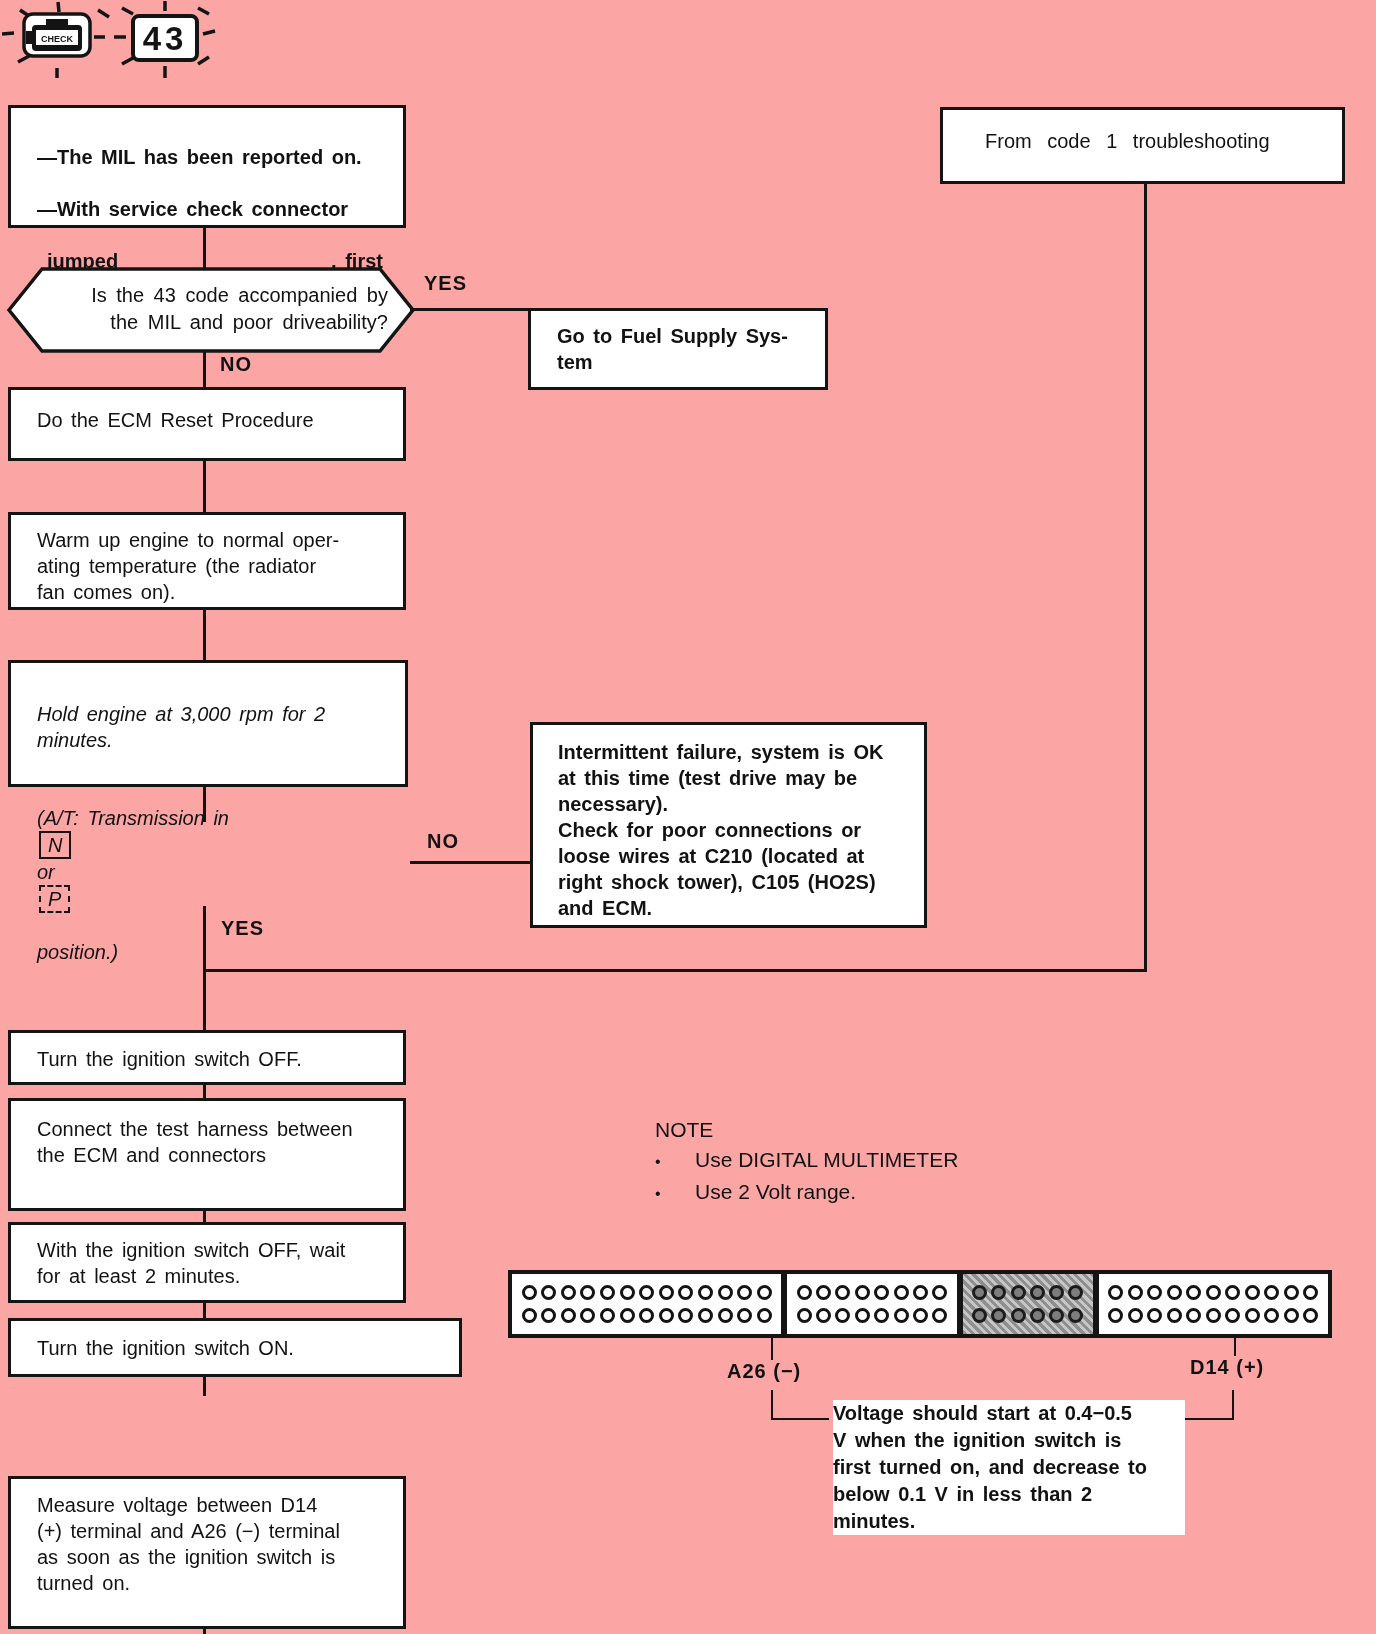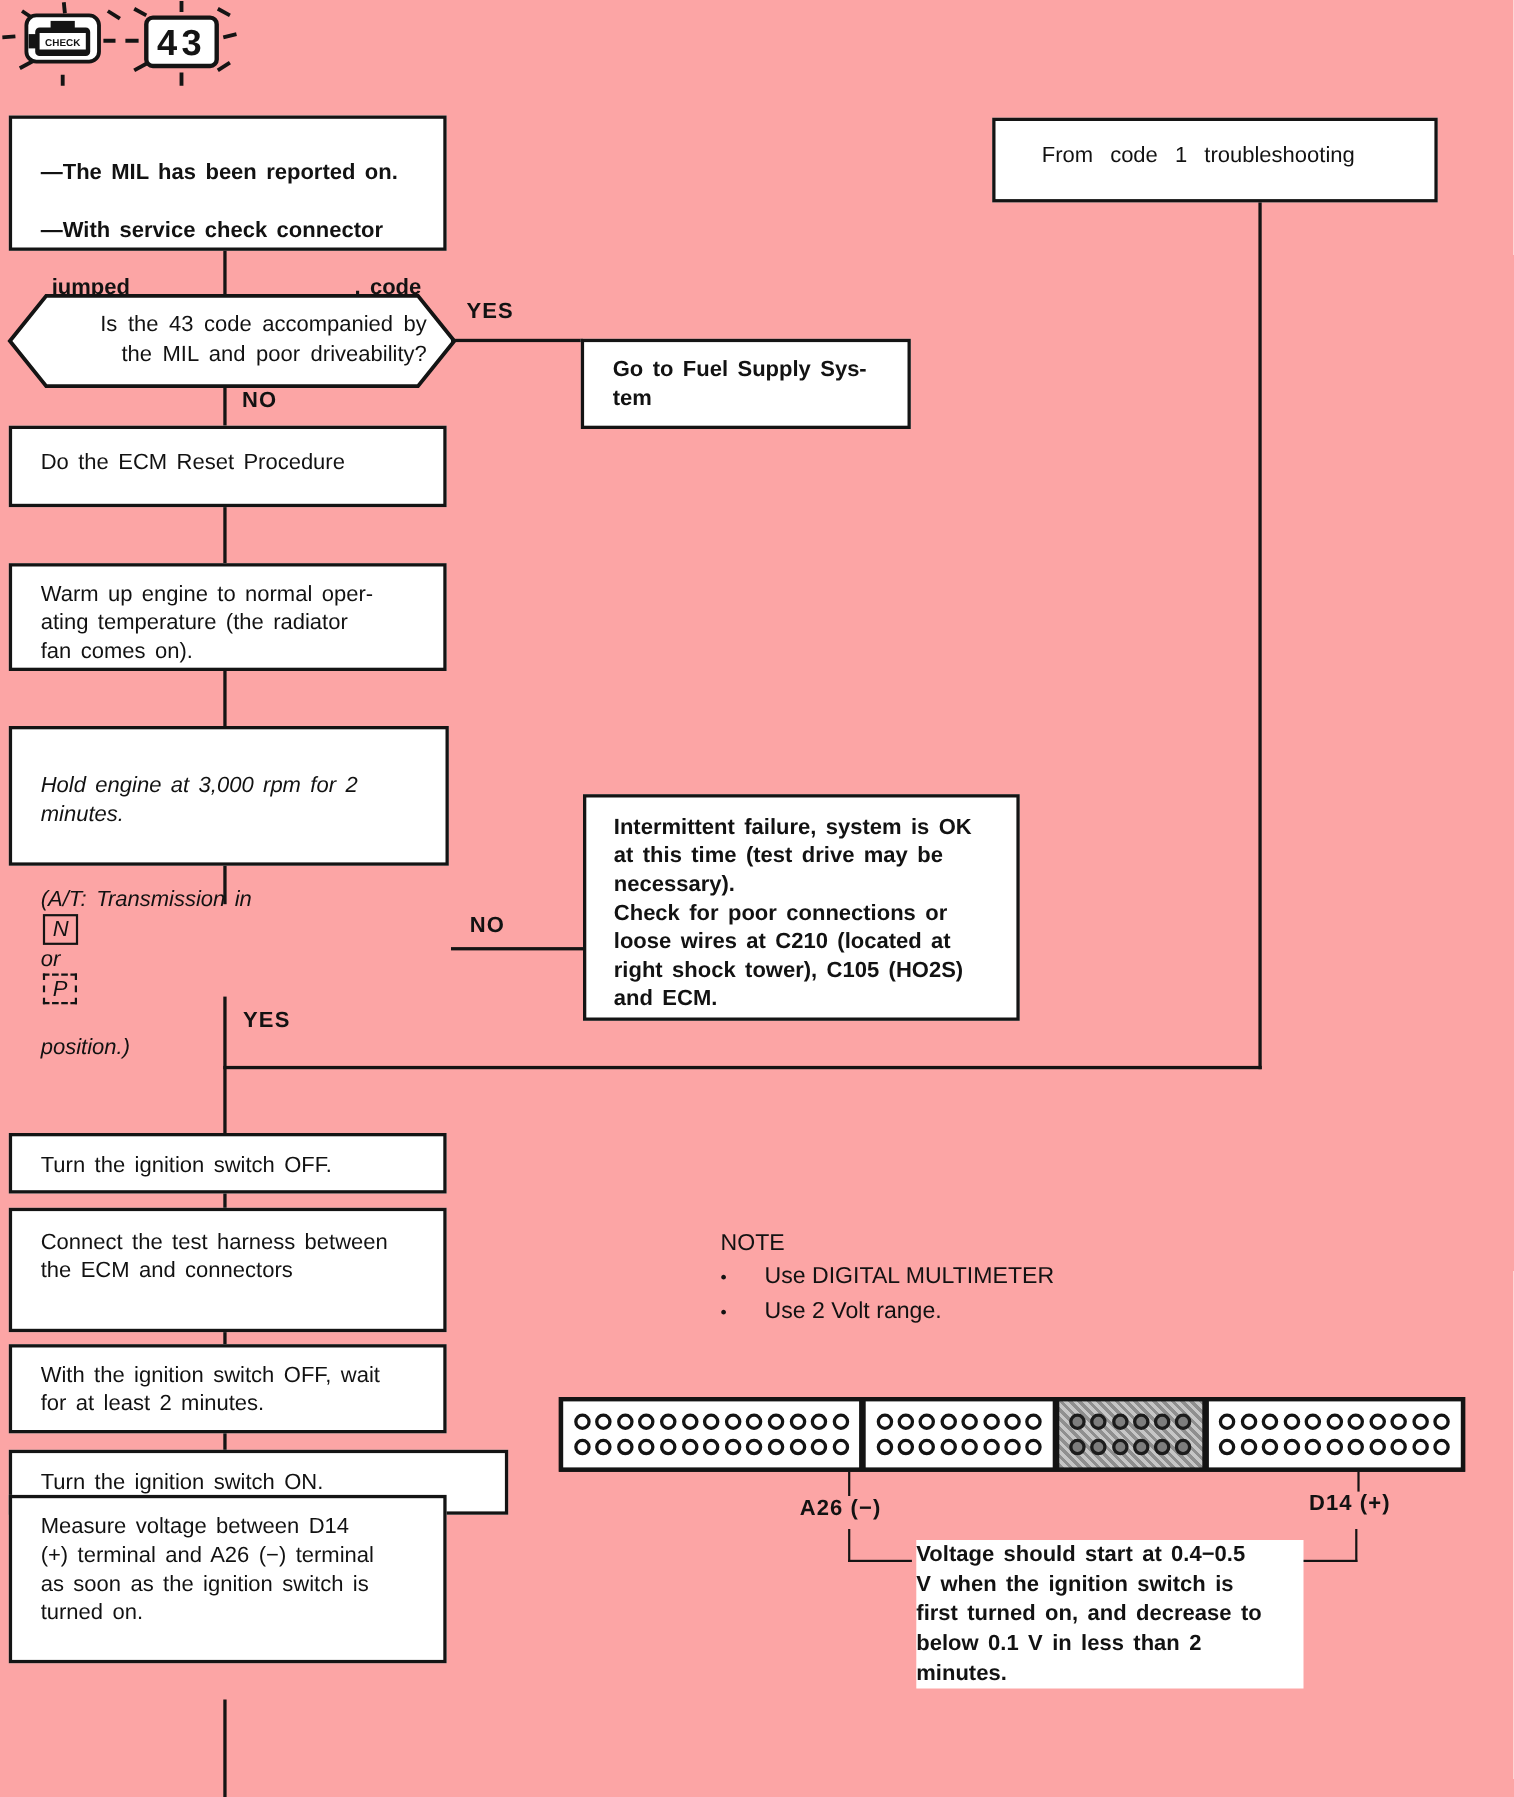--- a/index.html
+++ b/index.html
@@ -69,21 +69,21 @@
       <rect x="131" y="16" width="64" height="44" rx="6" fill="#fff" stroke="#141414" stroke-width="4"></rect>
       <text x="163" y="50" text-anchor="middle" font-size="33" font-weight="700" letter-spacing="4" fill="#141414">43</text>
     </g>
   </svg>
 
   <div class="box bold" style="left:8px;top:105px;width:398px;height:123px;padding:10px 14px 0 26px;">
     <div>—The MIL has been reported on.</div>
     <div>—With service check connector</div>
     <div class="b1l3">
       <span>jumped</span>
-      <span>, code</span>
+      <span>, first</span>
     </div>
     <div class="ind">43 is indicated.</div>
   </div>
 
   <div class="vl" style="left:203px;top:228px;height:40px;"></div>
   <div class="vl" style="left:203px;top:350px;height:37px;"></div>
   <div class="vl" style="left:203px;top:458px;height:54px;"></div>
   <div class="vl" style="left:203px;top:607px;height:55px;"></div>
   <div class="vl" style="left:203px;top:785px;height:37px;"></div>
   <div class="vl" style="left:203px;top:906px;height:124px;"></div>
@@ -130,31 +130,31 @@
   <div class="lbl" style="left:221px;top:917px;">YES</div>
 
   <div class="box bold" style="left:530px;top:722px;width:397px;height:206px;padding:14px 14px 0 25px;">Intermittent failure, system is OK
 at this time (test drive may be
 necessary).
 Check for poor connections or
 loose wires at C210 (located at
 right shock tower), C105 (HO2S)
 and ECM.</div>
 
-  <div class="box" style="left:902px;top:107px;width:405px;height:77px;padding:18px 10px 0 42px;word-spacing:10px;">From code 1 troubleshooting</div>
+  <div class="box" style="left:940px;top:107px;width:405px;height:77px;padding:18px 10px 0 42px;word-spacing:10px;">From code 1 troubleshooting</div>
   <div class="vl" style="left:1144px;top:184px;height:788px;"></div>
   <div class="hl" style="left:203px;top:969px;width:944px;"></div>
 
   <div class="box" style="left:8px;top:1030px;width:398px;height:55px;padding:13px 14px 0 26px;">Turn the ignition switch OFF.</div>
   <div class="box" style="left:8px;top:1098px;width:398px;height:113px;padding:15px 14px 0 26px;">Connect the test harness between
 the ECM and connectors</div>
   <div class="box" style="left:8px;top:1222px;width:398px;height:81px;padding:12px 14px 0 26px;">With the ignition switch OFF, wait
 for at least 2 minutes.</div>
   <div class="box" style="left:8px;top:1318px;width:454px;height:59px;padding:14px 5px 0 26px;">Turn the ignition switch ON.</div>
-  <div class="box" style="left:8px;top:1359px;width:398px;height:153px;padding:13px 14px 0 26px;">Measure voltage between D14
+  <div class="box" style="left:8px;top:1476px;width:398px;height:153px;padding:13px 14px 0 26px;">Measure voltage between D14
 (+) terminal and A26 (−) terminal
 as soon as the ignition switch is
 turned on.</div>
 
   <div class="note" style="left:655px;top:1116px;">
     <div>NOTE</div>
     <div class="note-item">
       <span class="note-bullet">•</span>
       <span>Use DIGITAL MULTIMETER</span>
     </div>

